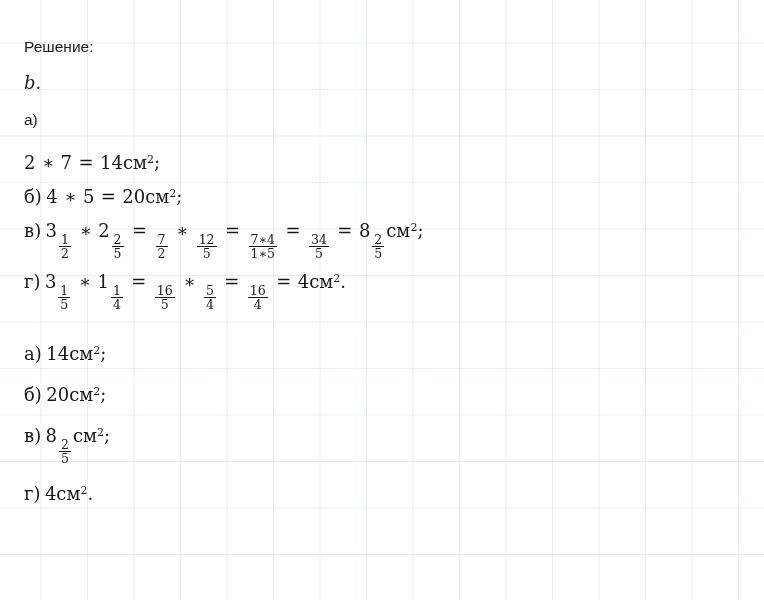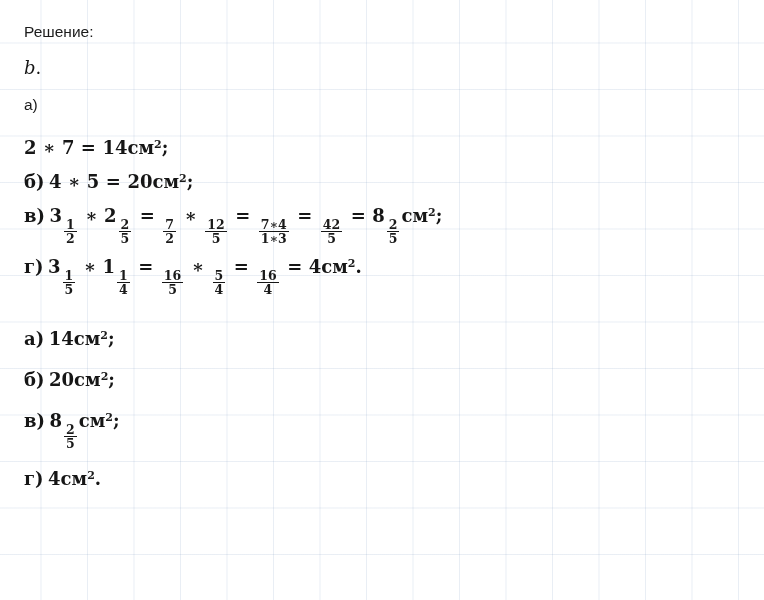--- a/index.html
+++ b/index.html
@@ -25,21 +25,21 @@
       linear-gradient(to right, rgba(120,150,190,0.16) 1px, transparent 1px),
       linear-gradient(to bottom, rgba(120,150,190,0.16) 1px, transparent 1px);
     background-size: 46.5px 46.5px;
     background-position: -6px -4px;
     pointer-events: none;
     z-index: 0;
   }
   #content {
     position: relative;
     z-index: 1;
-    padding: 21px 24px 0 24px;
+    padding: 36px 24px 0 24px;
   }
   .line {
     margin: 0 0 6px 0;
     line-height: 1.45;
   }
   .txt {
     font-family: "Liberation Sans", sans-serif;
     font-size: 15.5px;
     color: #1b1b1b;
   }
@@ -50,21 +50,20 @@
     white-space: nowrap;
   }
   .math-it {
     font-family: "DejaVu Serif", serif;
     font-style: italic;
     font-size: 18px;
     color: #161616;
   }
   .blk {
     margin-bottom: 2px;
-    font-weight: bold;
   }
   .gap-sm { height: 6px; }
   .gap-md { height: 13px; }
 
   
   .frac {
     display: inline-flex;
     flex-direction: column;
     vertical-align: -0.42em;
     text-align: center;
@@ -162,25 +161,25 @@
         <span class="den">2</span>
       </span>
     <span class="math op">∗</span>
     <span class="frac">
         <span class="num">12</span>
         <span class="den">5</span>
       </span>
     <span class="math op">=</span>
     <span class="frac">
         <span class="num">7∗4</span>
-        <span class="den">1∗3</span>
-      </span>
-    <span class="math op">=</span>
-    <span class="frac">
-        <span class="num">42</span>
+        <span class="den">1∗5</span>
+      </span>
+    <span class="math op">=</span>
+    <span class="frac">
+        <span class="num">34</span>
         <span class="den">5</span>
       </span>
     <span class="math op">=</span>
     <span class="mixed">
       <span class="math">8</span><span class="frac">
           <span class="num">2</span>
           <span class="den">5</span>
         </span><span class="math">см</span><sup class="exp">2</sup><span class="math">;</span>
     </span>
   </div>

